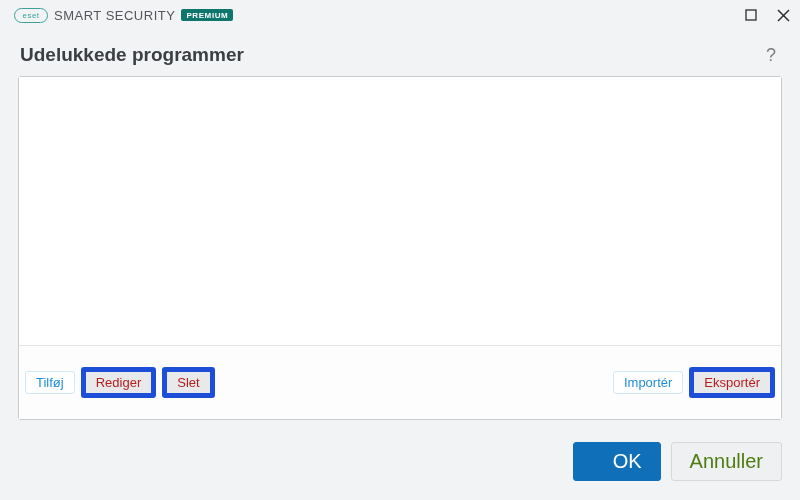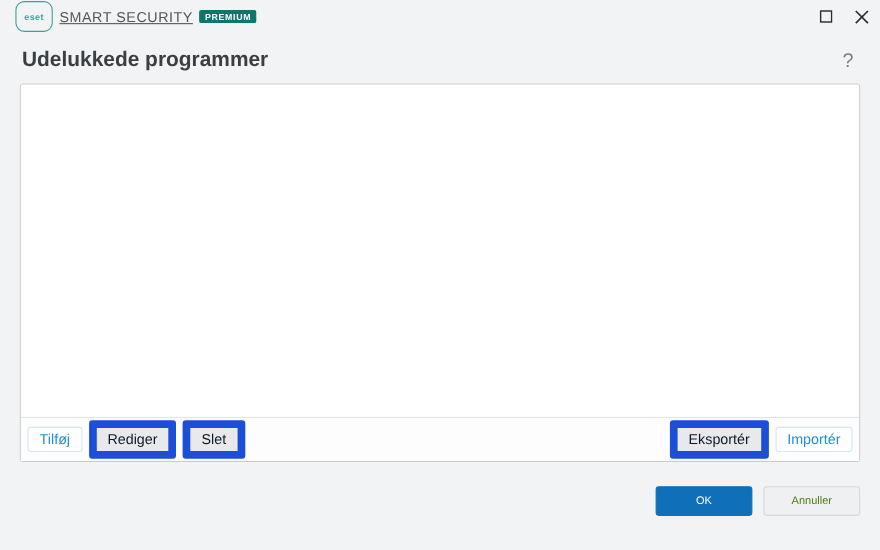--- a/index.html
+++ b/index.html
@@ -20,37 +20,36 @@
     padding: 0 10px 0 14px;
     background: #f2f3f4;
   }
   .brand {
     display: flex;
     align-items: center;
     gap: 6px;
   }
   .brand-logo {
     width: 34px;
-    height: 28px;
+    height: 15px;
     border: 1.6px solid #3da19a;
     border-radius: 8px;
     display: flex;
     align-items: center;
     justify-content: center;
     font-size: 8px;
-    font-weight: 700;
+    font-weight: 400;
     letter-spacing: 0.5px;
     color: #3da19a;
   }
   .brand-text {
     font-size: 13px;
     letter-spacing: 0.5px;
     color: #53565a;
     font-weight: 400;
-    text-decoration: underline;
   }
   .brand-badge {
     background: #0f766e;
     color: #fff;
     font-size: 8px;
     font-weight: 700;
     letter-spacing: 0.6px;
     padding: 1.5px 5px;
     border-radius: 2px;
   }
@@ -101,53 +100,53 @@
     flex-direction: column;
   }
   .panel-list {
     flex: 1;
     background: #fff;
   }
   .panel-toolbar {
     display: flex;
     align-items: center;
     gap: 6px;
-    padding: 2px 6px;
+    padding: 21px 6px;
     border-top: 1px solid #e2e4e6;
     background: #fdfdfd;
   }
   .tb-spacer { flex: 1; }
   .tb-btn {
     font-size: 13px;
     padding: 3px 10px;
-    border: 7px solid #1d4ed8;
+    border: 5px solid #1d4ed8;
     border-radius: 3px;
     background: #e8e9ea;
-    color: #0f172a;
+    color: #b91c1c;
     cursor: default;
   }
   .tb-btn.enabled {
     color: #1f8fd8;
     background: #fff;
     border: 1px solid #cfe7f6;
     cursor: pointer;
   }
 
   
   .footer {
     display: flex;
     justify-content: flex-end;
     align-items: center;
     gap: 10px;
     padding: 22px 18px 0 18px;
   }
   .btn {
     min-width: 88px;
-    text-align: center;
-    font-size: 10px;
+    text-align: right;
+    font-size: 20px;
     padding: 7px 18px;
     border-radius: 3px;
     cursor: pointer;
     border: 1px solid transparent;
   }
   .btn-primary {
     background: #0f6fb8;
     color: #fff;
     border-color: #0f6fb8;
   }
@@ -188,21 +187,21 @@
   <div class="help-btn">?</div>
 </div>
 
 <div class="panel">
   <div class="panel-list"></div>
   <div class="panel-toolbar">
     <div class="tb-btn enabled">Tilføj</div>
     <div class="tb-btn">Rediger</div>
     <div class="tb-btn">Slet</div>
     <div class="tb-spacer"></div>
+    <div class="tb-btn enabled">Importér</div>
     <div class="tb-btn">Eksportér</div>
-    <div class="tb-btn enabled">Importér</div>
   </div>
 </div>
 
 <div class="footer">
   <div class="btn btn-primary">OK</div>
   <div class="btn btn-secondary">Annuller</div>
 </div>
 
 </body></html>

